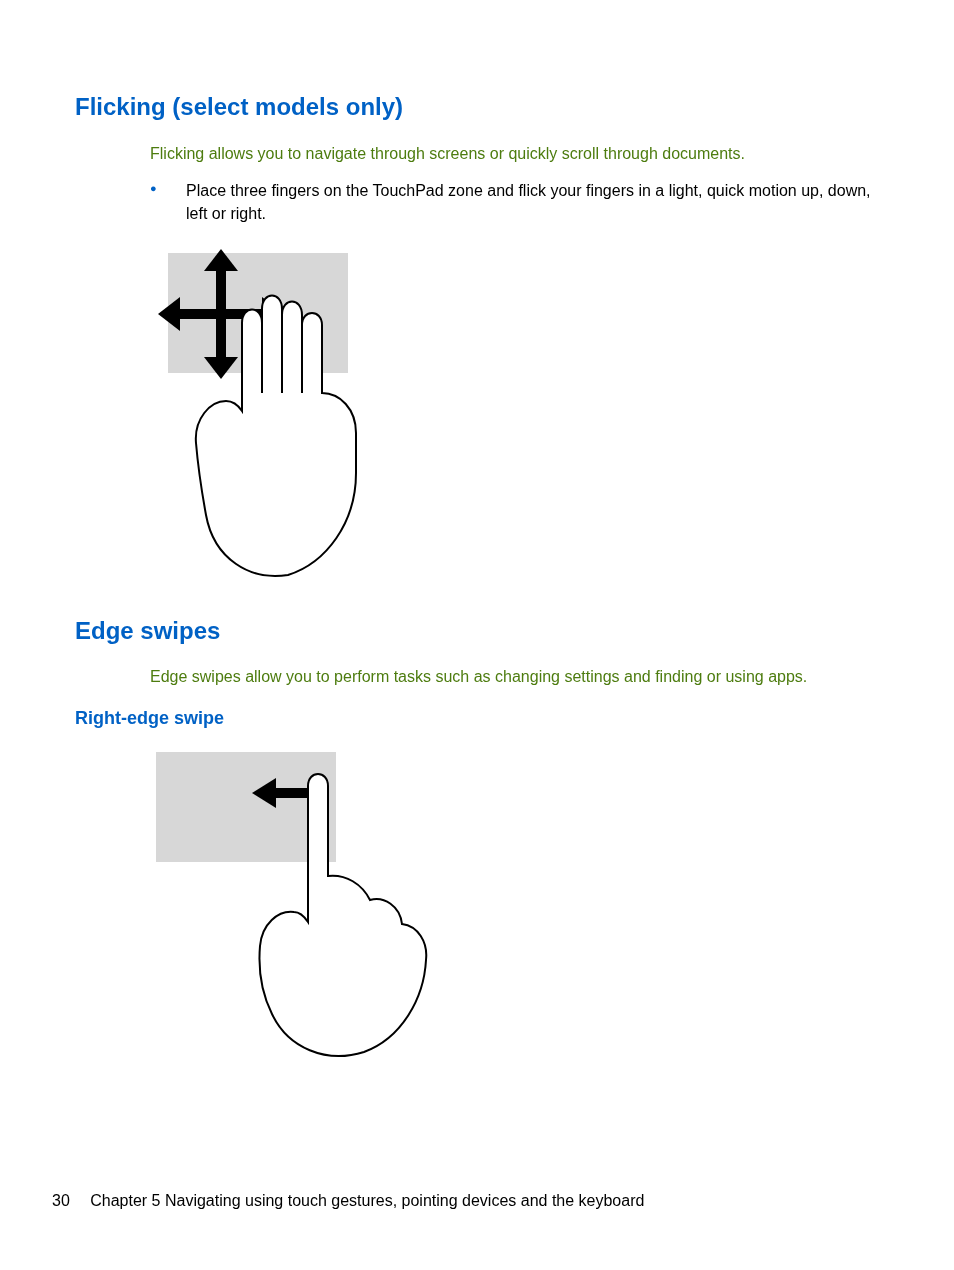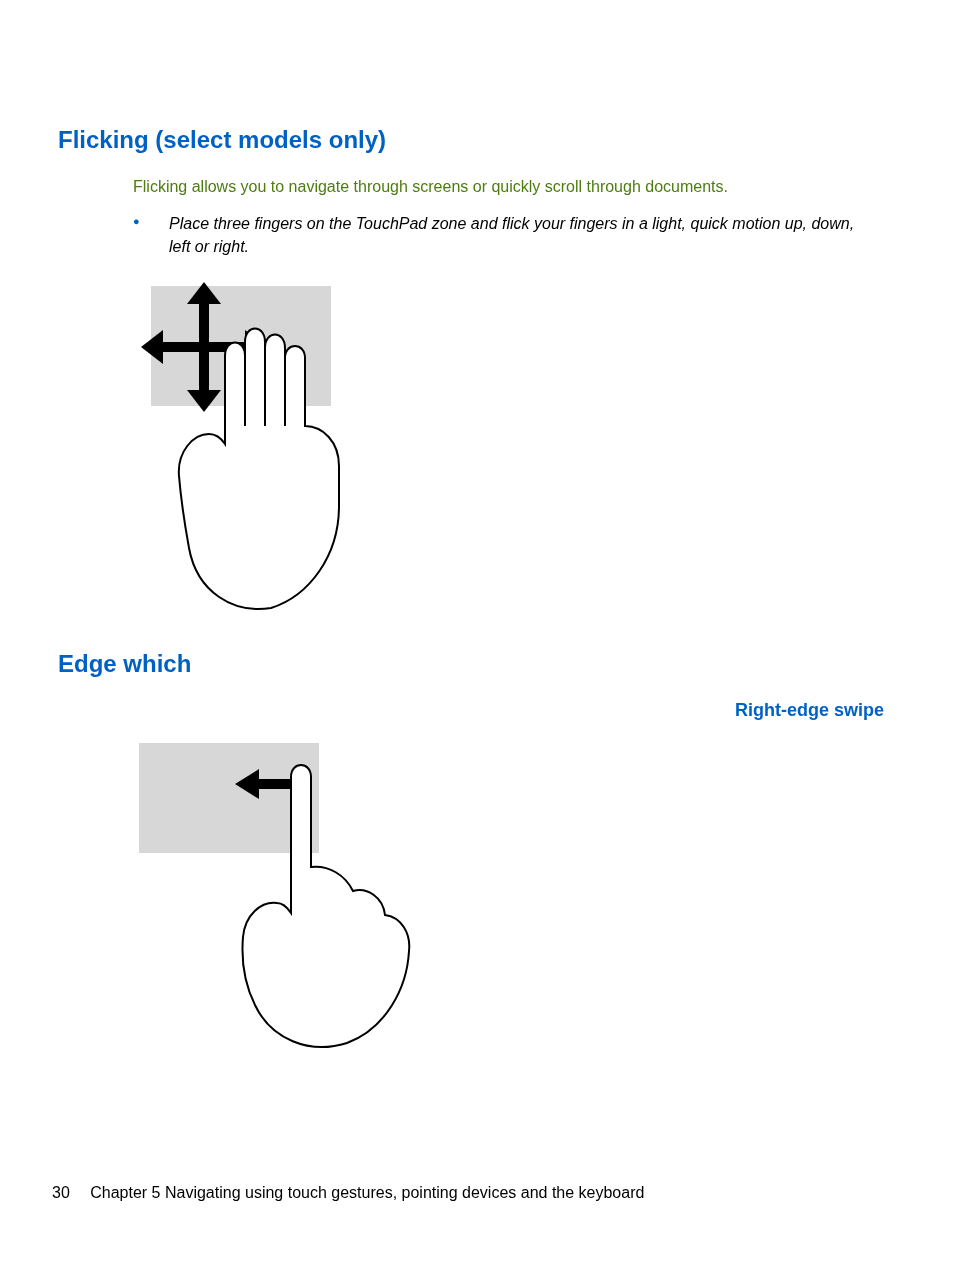--- a/index.html
+++ b/index.html
@@ -7,77 +7,74 @@
     width: 954px;
     height: 1270px;
     background: #fff;
     font-family: Arial, Helvetica, sans-serif;
     color: #000;
     position: relative;
     font-size: 16px;
     line-height: 1.4;
   }
   .page {
-    padding: 90px 70px 0 58px;
-    margin-top: 33px;
+    padding: 90px 70px 0 75px;
   }
   h2.section {
     color: #0061c5;
     font-size: 24px;
     font-weight: bold;
     margin-bottom: 18px;
     margin-top: 0;
   }
   h2.section.mt {
     margin-top: 24px;
   }
   h3.subsection {
     color: #0061c5;
     font-size: 18px;
     font-weight: bold;
     margin-top: 18px;
     margin-bottom: 14px;
-    text-align: right;
   }
   p.body {
     margin-left: 75px;
     margin-right: 10px;
     margin-bottom: 14px;
     color: #4d7c0f;
     font-size: 16px;
     line-height: 1.45;
   }
   ul.bullets {
     list-style: none;
     margin-left: 75px;
     margin-right: 10px;
     margin-bottom: 18px;
   }
   ul.bullets li {
     position: relative;
     padding-left: 36px;
     font-size: 16px;
     line-height: 1.45;
-    font-style: italic;
   }
   ul.bullets li::before {
     content: "●";
     color: #0061c5;
     position: absolute;
     left: 0;
     top: 2px;
     font-size: 11px;
   }
   .figure {
     margin-left: 75px;
     margin-bottom: 10px;
   }
   .footer {
     position: absolute;
-    bottom: 66px;
+    bottom: 58px;
     left: 52px;
     font-size: 16px;
   }
   .footer .pnum { display:inline-block; margin-right: 16px; }
 </style>
 </head>
 <body>
 
 <div class="page">
 
@@ -128,22 +125,23 @@
                  C82 158 88 162 92 168
                  Z"></path>
 
         <line x1="112" y1="80" x2="112" y2="150"></line>
         <line x1="132" y1="72" x2="132" y2="150"></line>
         <line x1="152" y1="82" x2="152" y2="150"></line>
       </g>
     </svg>
   </div>
 
-  <h2 class="section mt">Edge which</h2>
+  <h2 class="section mt">Edge swipes</h2>
 
+  <p class="body">Edge swipes allow you to perform tasks such as changing settings and finding or using apps.</p>
 
   <h3 class="subsection">Right-edge swipe</h3>
 
 
 
   <div class="figure">
     <svg width="300" height="320" viewBox="0 0 300 320">
 
       <rect x="6" y="6" width="180" height="110" fill="#d7d7d7"></rect>
 

